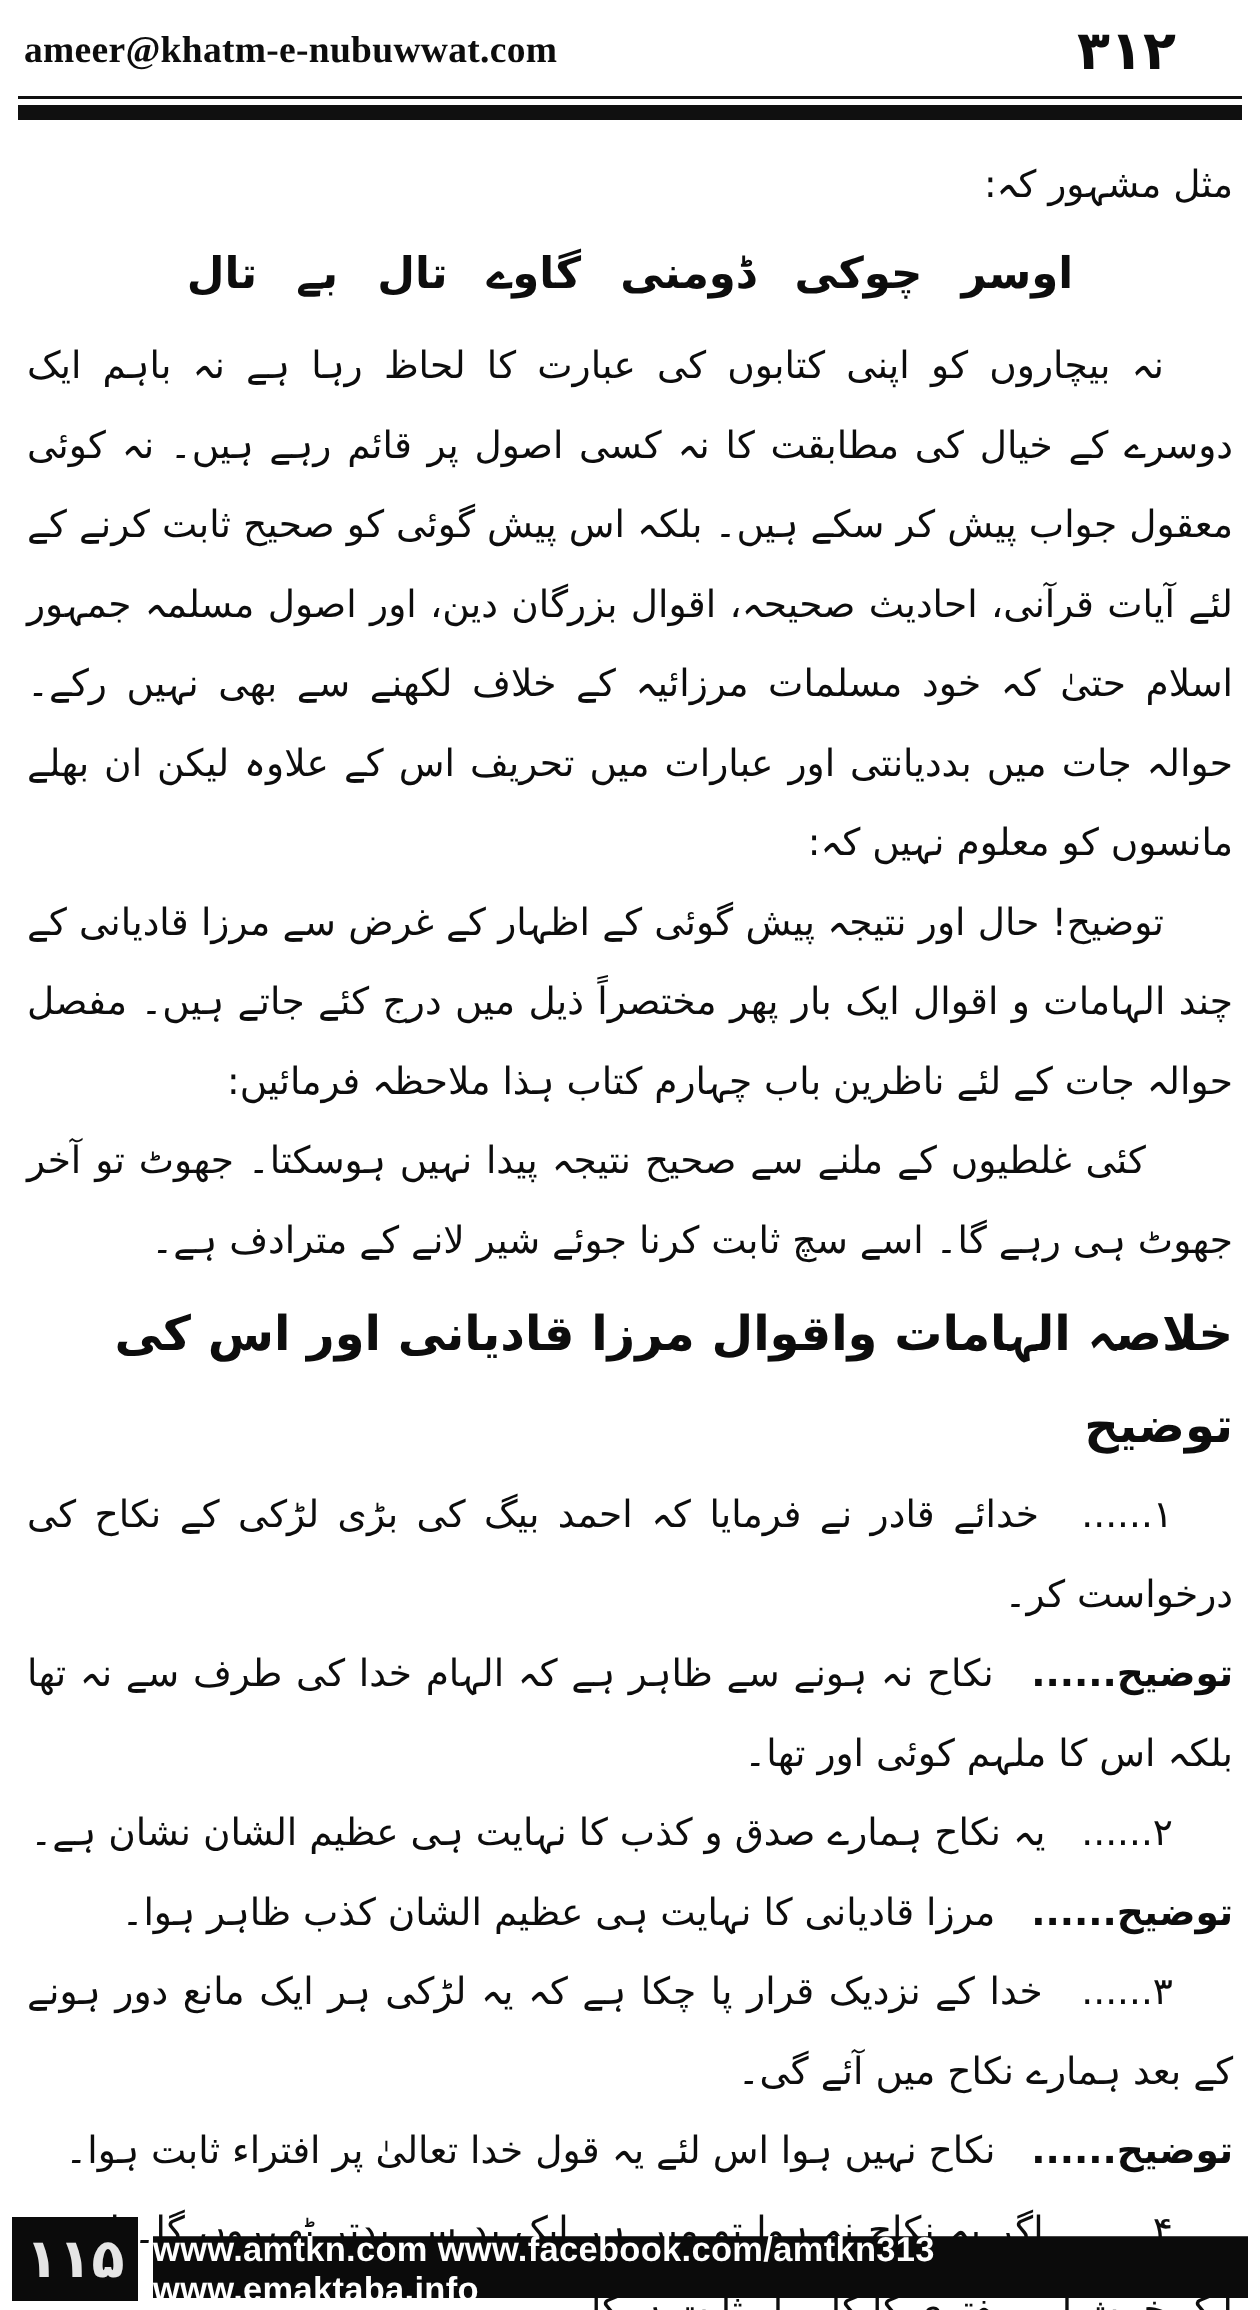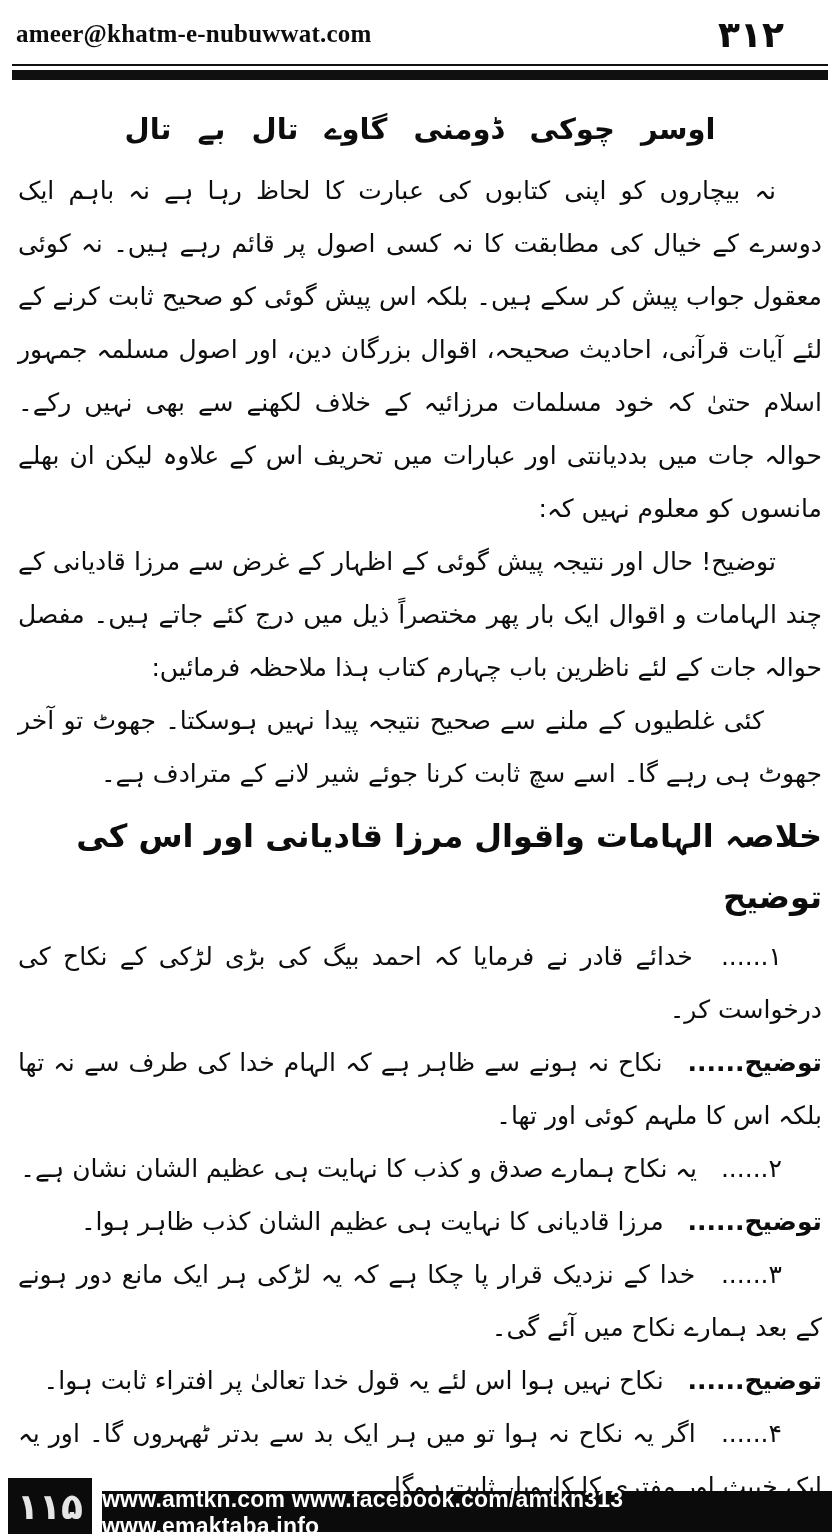--- a/index.html
+++ b/index.html
@@ -89,20 +89,21 @@
   <header class="hdr">
     <div class="hdr-email">ameer@khatm-e-nubuwwat.com</div>
     <div class="hdr-pagenum">۳۱۲</div>
   </header>
 
   <div class="rule-thin"></div>
   <div class="rule-thick"></div>
 
   <main class="body">
 
+    <p class="intro">مثل مشہور کہ:</p>
 
     <p class="verse">اوسر چوکی ڈومنی گاوے تال بے تال</p>
 
     <p class="para">نہ بیچاروں کو اپنی کتابوں کی عبارت کا لحاظ رہا ہے نہ باہم ایک دوسرے کے خیال کی مطابقت کا نہ کسی اصول پر قائم رہے ہیں۔ نہ کوئی معقول جواب پیش کر سکے ہیں۔ بلکہ اس پیش گوئی کو صحیح ثابت کرنے کے لئے آیات قرآنی، احادیث صحیحہ، اقوال بزرگان دین، اور اصول مسلمہ جمہور اسلام حتیٰ کہ خود مسلمات مرزائیہ کے خلاف لکھنے سے بھی نہیں رکے۔ حوالہ جات میں بددیانتی اور عبارات میں تحریف اس کے علاوہ لیکن ان بھلے مانسوں کو معلوم نہیں کہ:</p>
     <p class="para">توضیح! حال اور نتیجہ پیش گوئی کے اظہار کے غرض سے مرزا قادیانی کے چند الہامات و اقوال ایک بار پھر مختصراً ذیل میں درج کئے جاتے ہیں۔ مفصل حوالہ جات کے لئے ناظرین باب چہارم کتاب ہذا ملاحظہ فرمائیں:</p>
     <p class="para quote">کئی غلطیوں کے ملنے سے صحیح نتیجہ پیدا نہیں ہوسکتا۔ جھوٹ تو آخر جھوٹ ہی رہے گا۔ اسے سچ ثابت کرنا جوئے شیر لانے کے مترادف ہے۔</p>
 
     <h2 class="heading">خلاصہ الہامات واقوال مرزا قادیانی اور اس کی توضیح</h2>
 
     <p class="item numbered">

